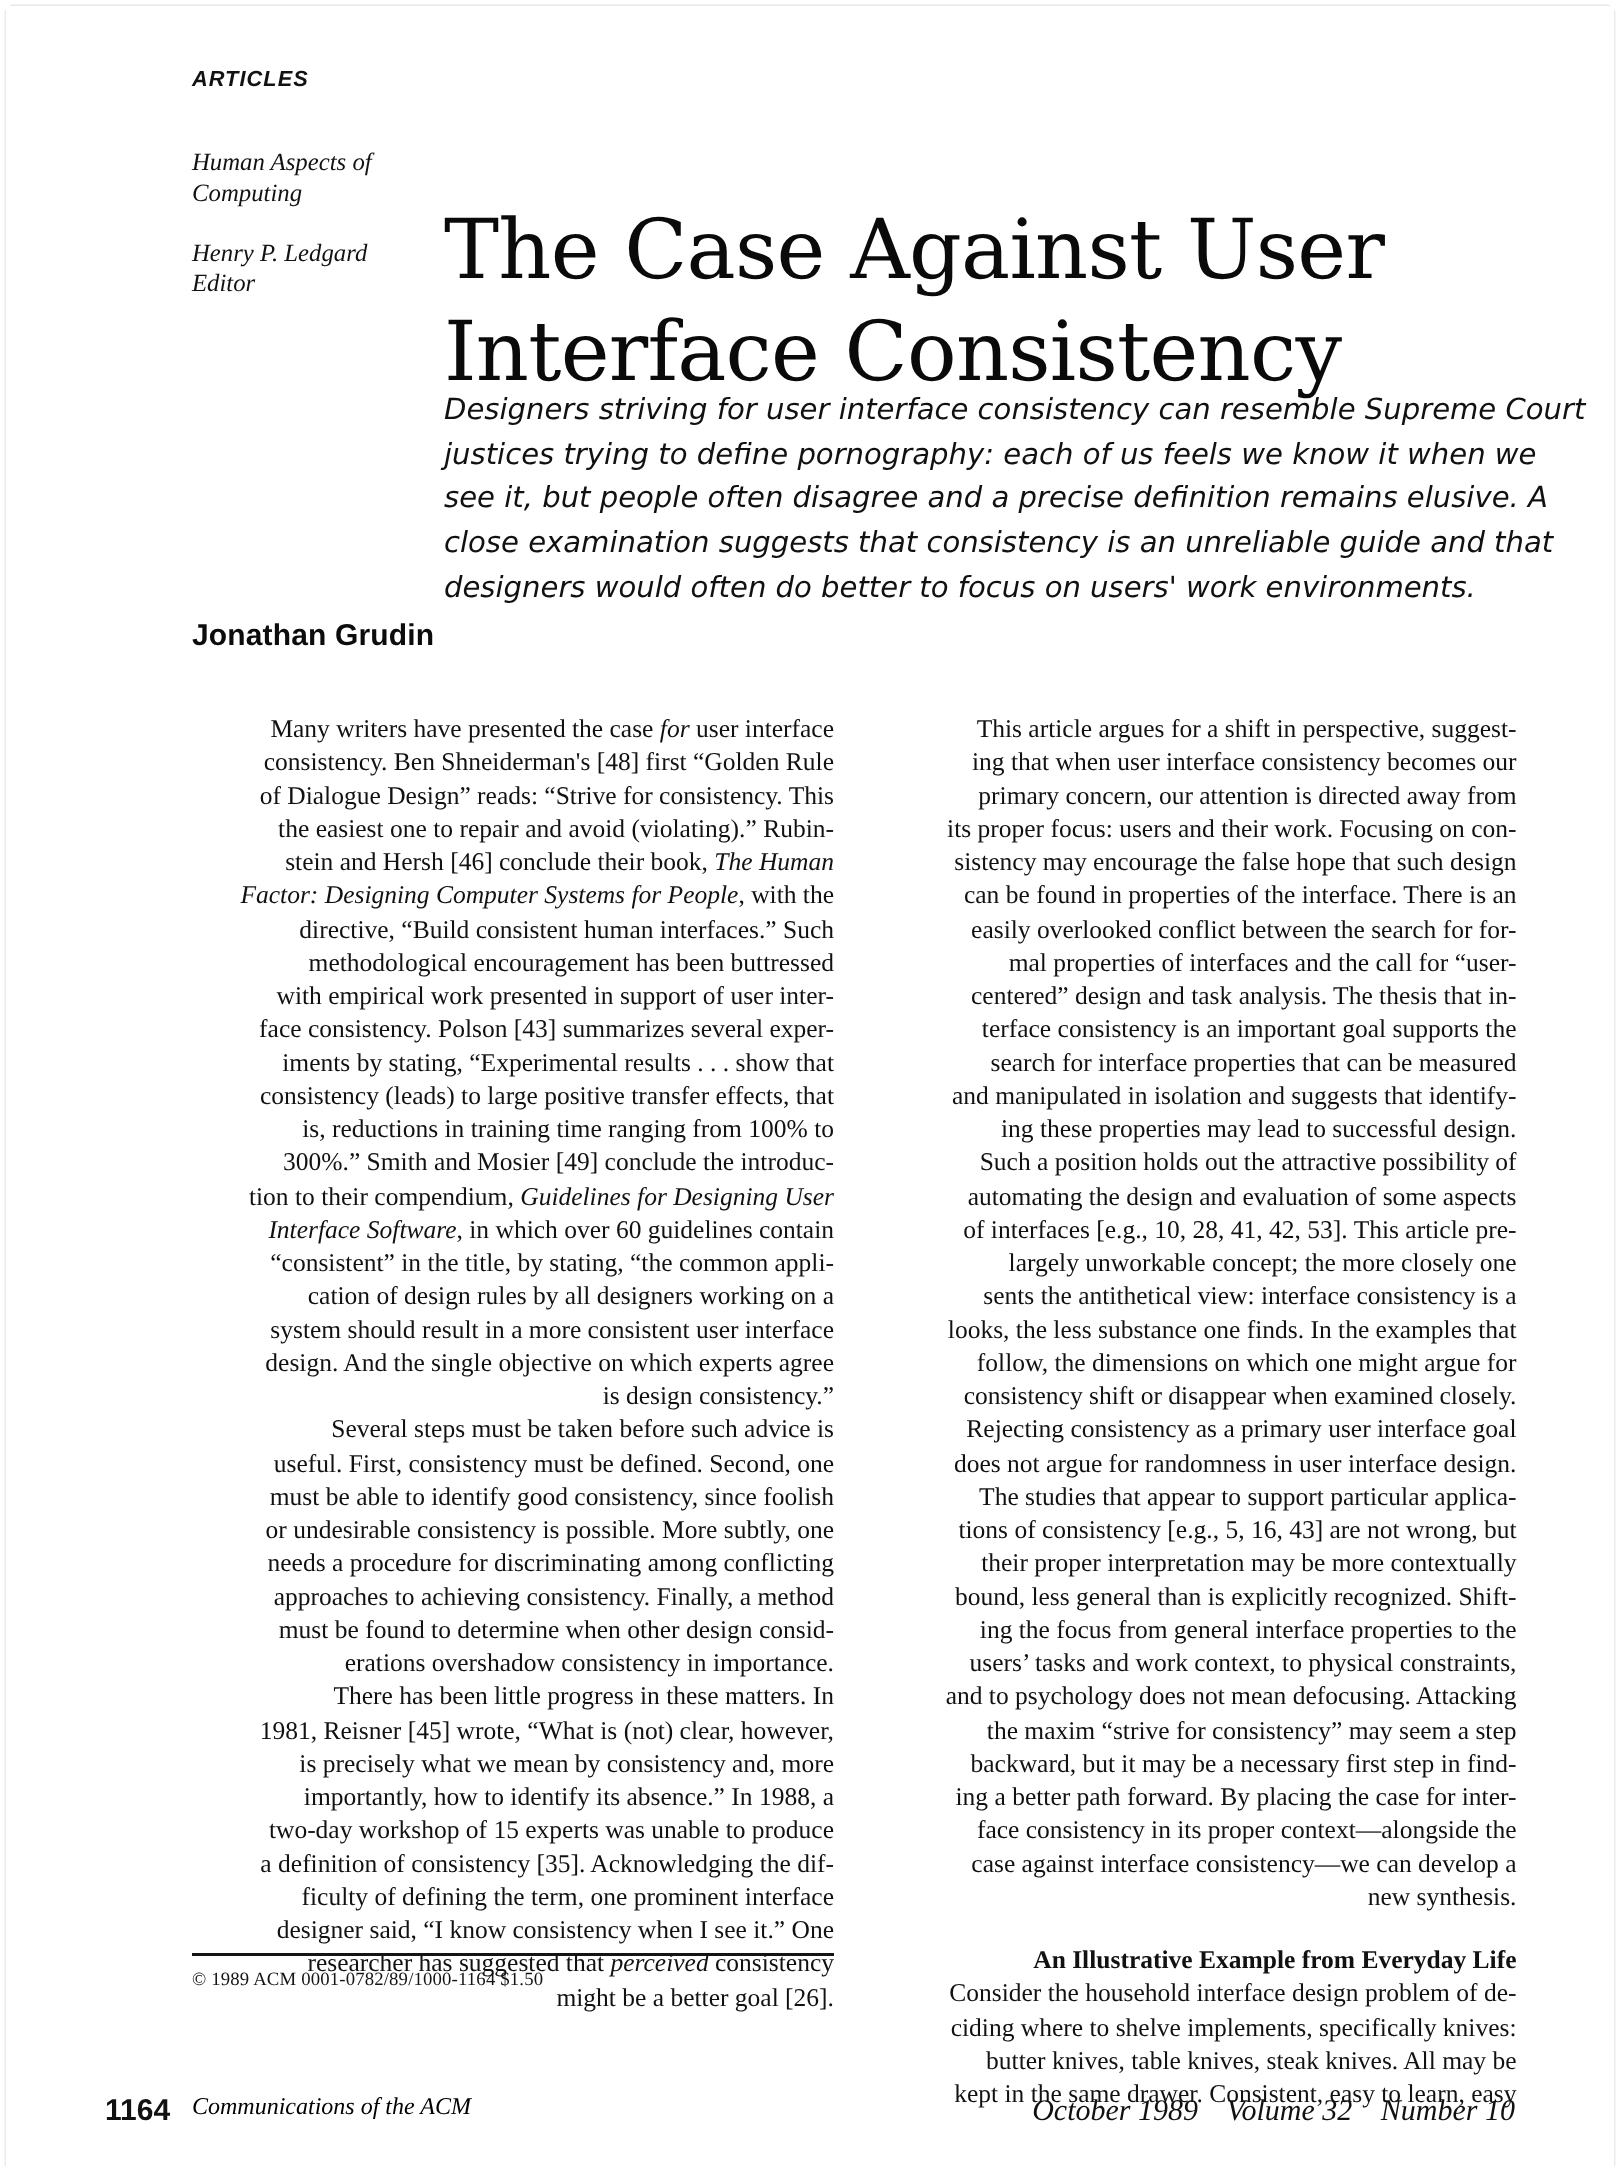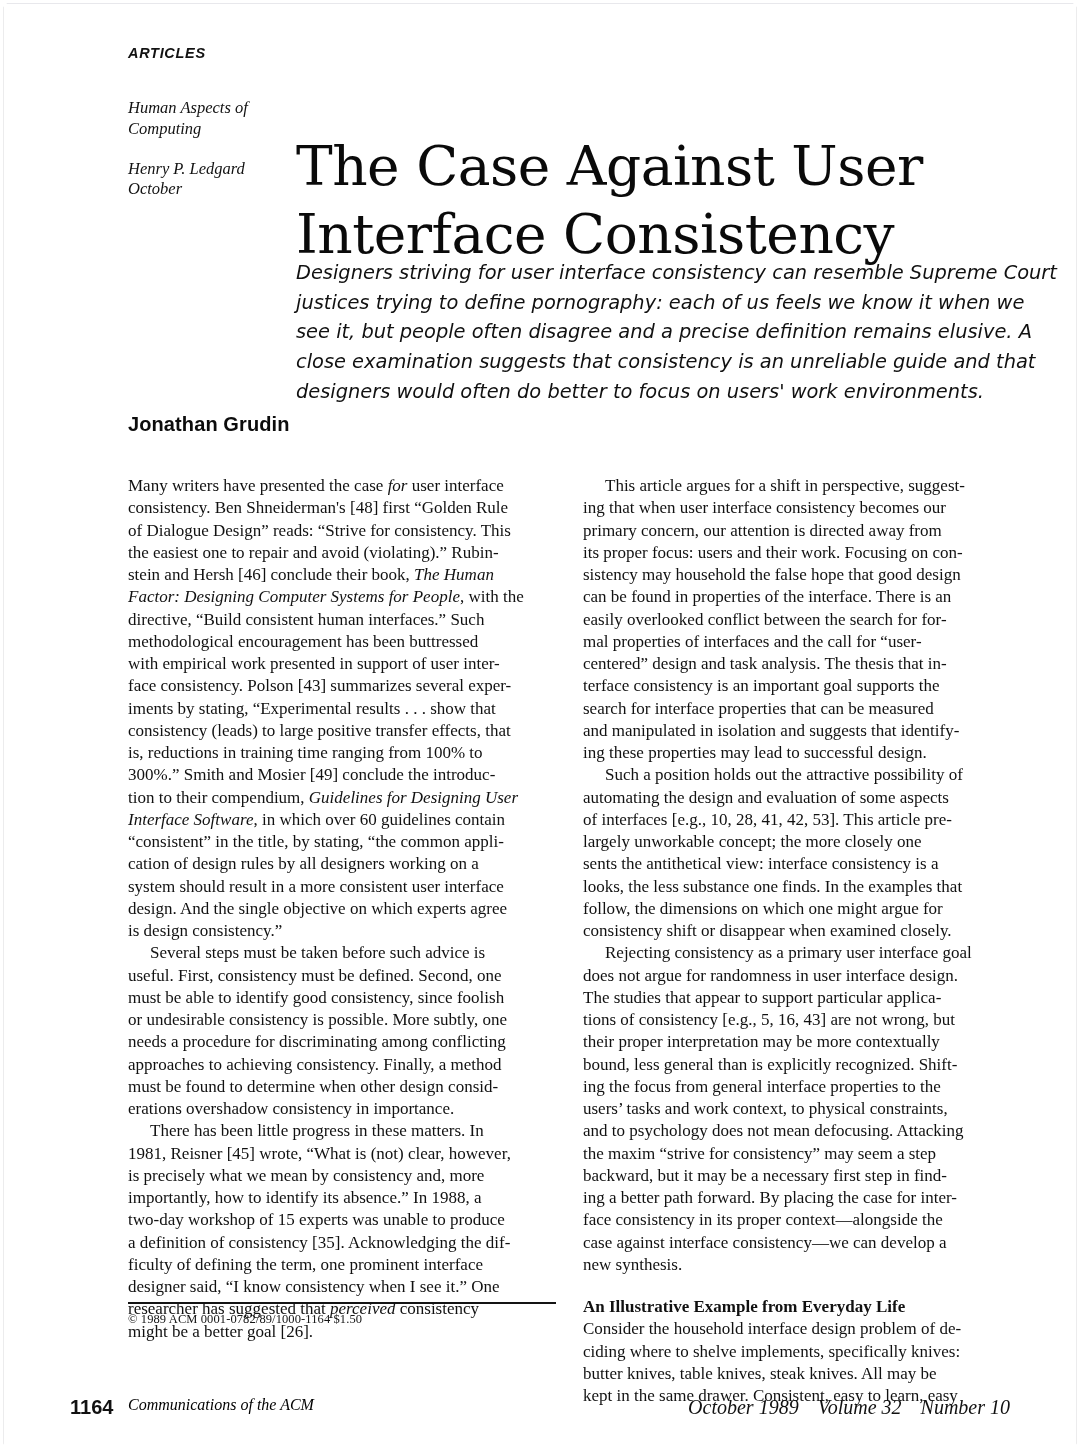--- a/index.html
+++ b/index.html
@@ -112,21 +112,21 @@
 
   
   .column {
     position: absolute;
     top: 475px;
     width: 428px;
     font-family: "Liberation Serif", "DejaVu Serif", serif;
     font-size: 17px;
     line-height: 22.25px;
     color: #111111;
-    text-align: left;
+    text-align: right;
   }
   .col-left  { left: 128px; }
   .col-right { left: 583px; }
 
   .column p {
     margin: 0;
   }
   .column p .bline { display: block; white-space: nowrap; }
   .column i { font-style: italic; }
 
@@ -203,21 +203,21 @@
 
   <div class="kicker">ARTICLES</div>
 
   <div class="editor-rail">
     <div class="block1">
       <div>Human Aspects of</div>
       <div>Computing</div>
     </div>
     <div class="block2">
       <div>Henry P. Ledgard</div>
-      <div>October</div>
+      <div>Editor</div>
     </div>
   </div>
 
   <h1 class="article-title">
     <span class="tline">The Case Against User</span>
     <span class="tline">Interface Consistency</span>
   </h1>
 
   <div class="deck">
     <span class="dline">Designers striving for user interface consistency can resemble Supreme Court</span>
@@ -276,21 +276,21 @@
       <span class="bline">might be a better goal [26].</span>
     </p>
   </div>
 
   <div class="column col-right">
     <p>
       <span class="bline" style="text-indent:22px;display:block;">This article argues for a shift in perspective, suggest-</span>
       <span class="bline">ing that when user interface consistency becomes our</span>
       <span class="bline">primary concern, our attention is directed away from</span>
       <span class="bline">its proper focus: users and their work. Focusing on con-</span>
-      <span class="bline">sistency may household the false hope that good design</span>
+      <span class="bline">sistency may encourage the false hope that such design</span>
       <span class="bline">can be found in properties of the interface. There is an</span>
       <span class="bline">easily overlooked conflict between the search for for-</span>
       <span class="bline">mal properties of interfaces and the call for “user-</span>
       <span class="bline">centered” design and task analysis. The thesis that in-</span>
       <span class="bline">terface consistency is an important goal supports the</span>
       <span class="bline">search for interface properties that can be measured</span>
       <span class="bline">and manipulated in isolation and suggests that identify-</span>
       <span class="bline">ing these properties may lead to successful design.</span>
     </p>
     <p>

